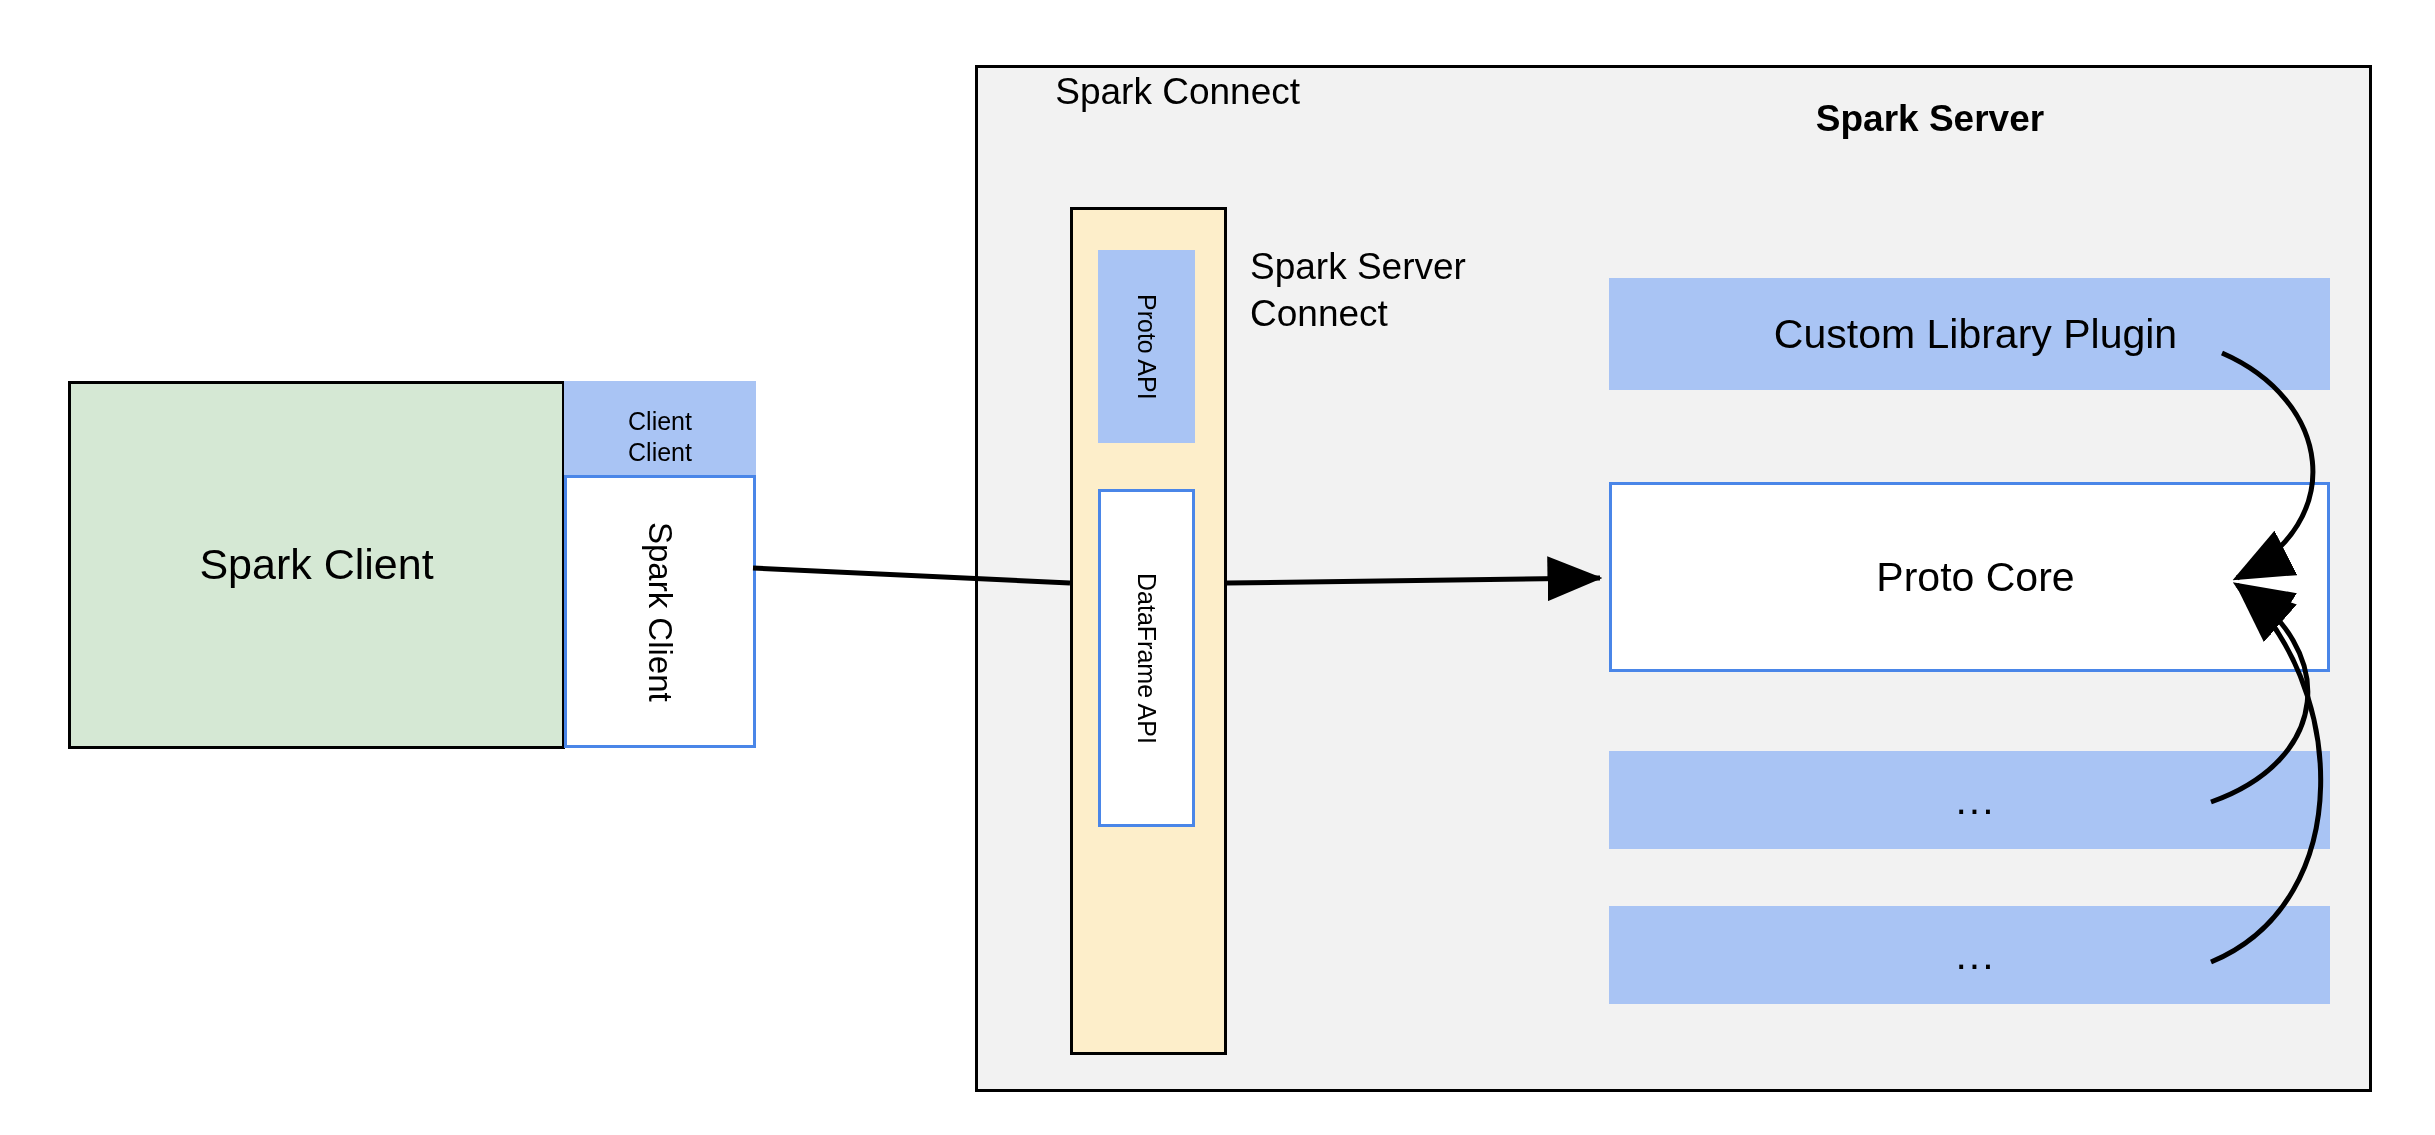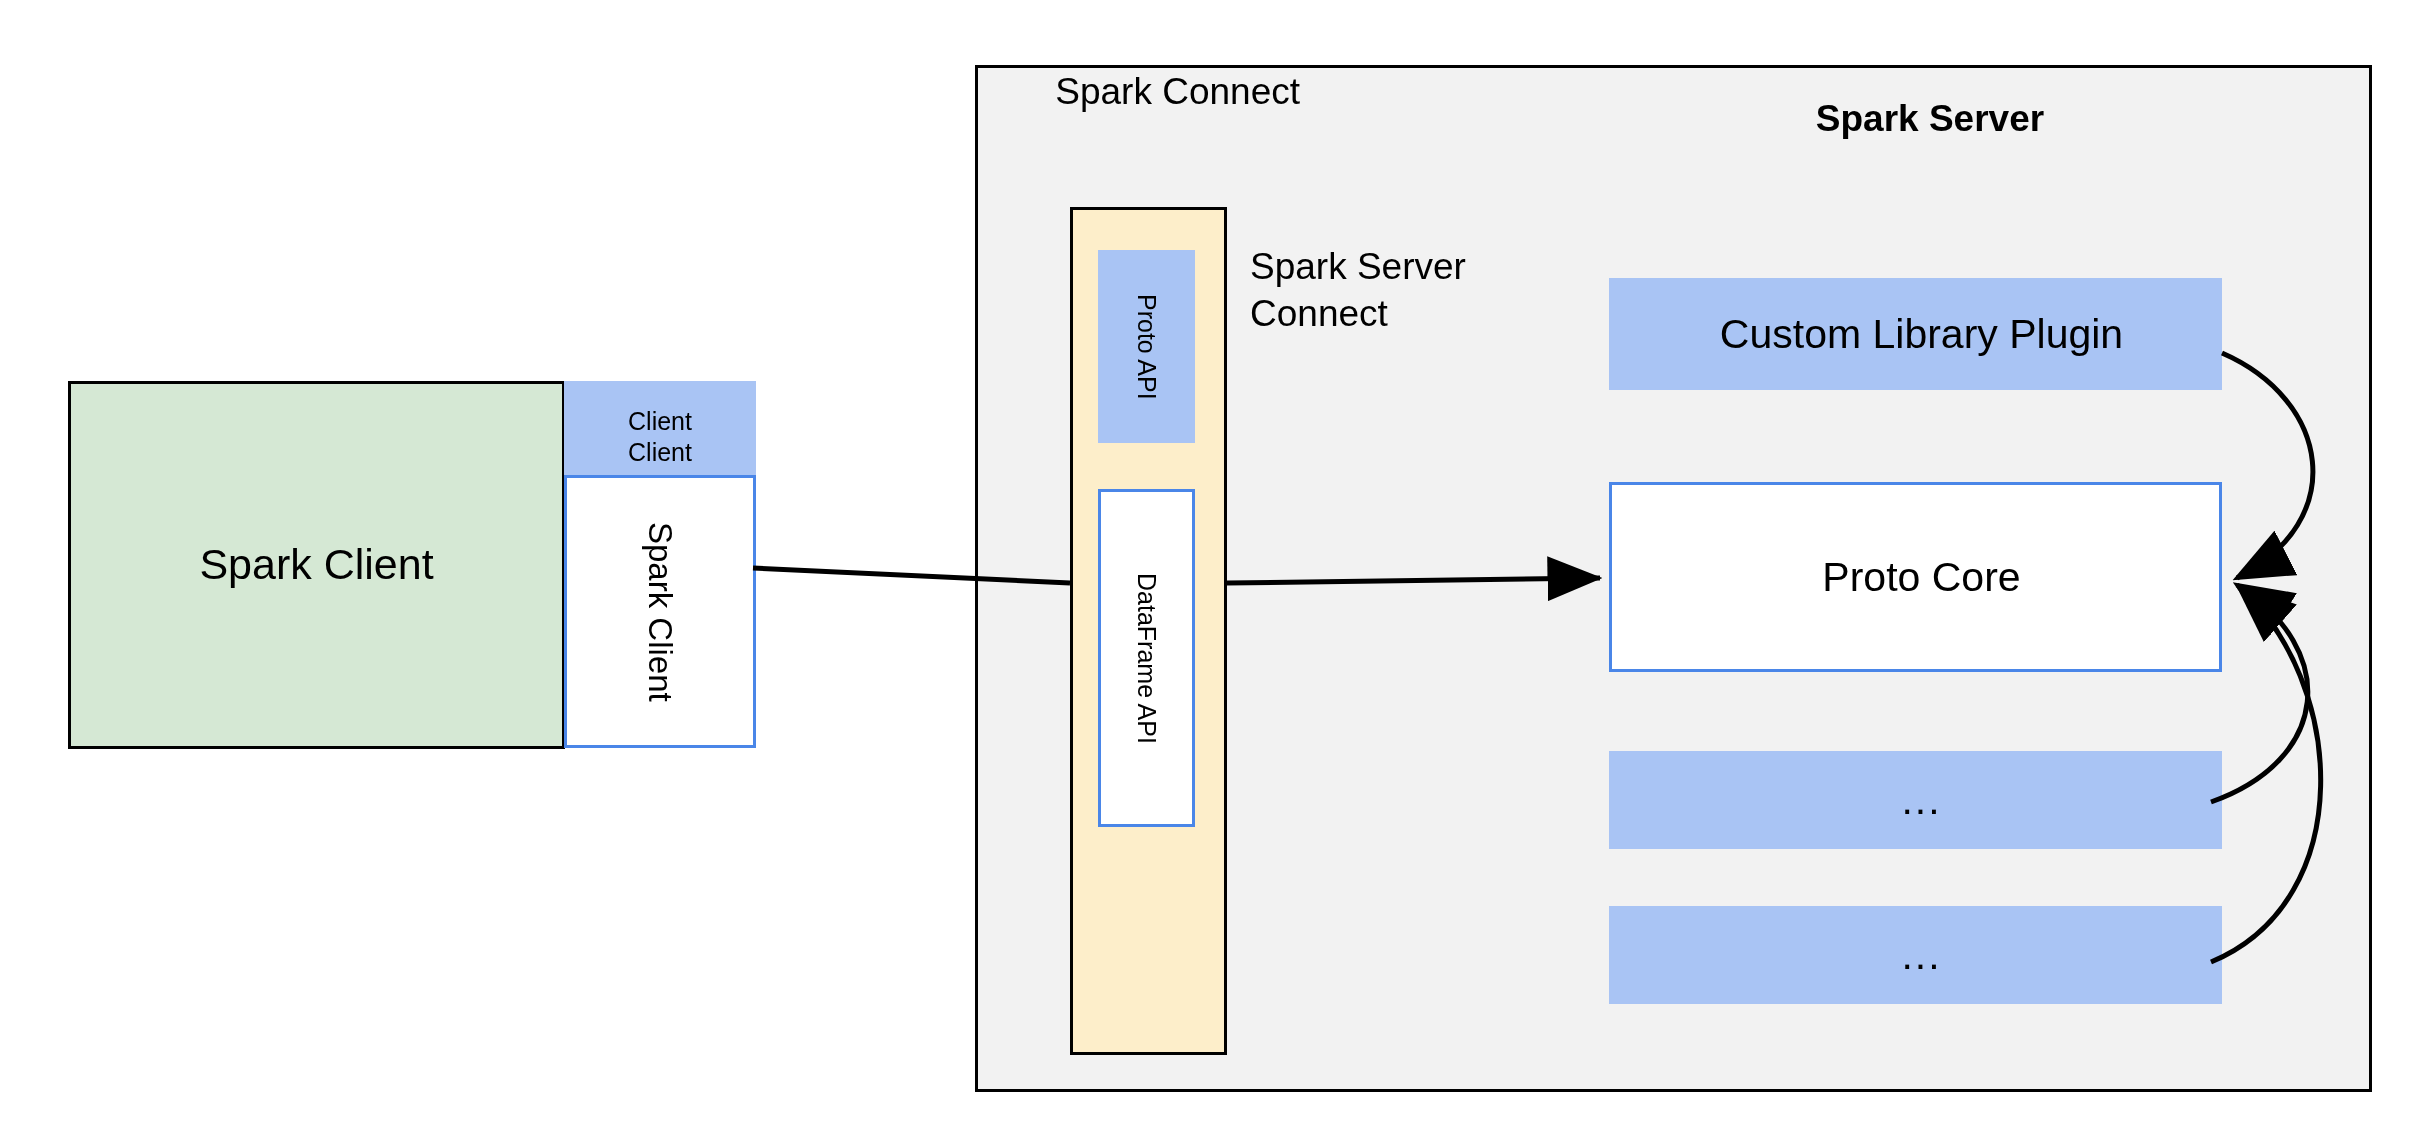--- a/index.html
+++ b/index.html
@@ -126,21 +126,21 @@
   #dataframe-api-box .vtext {
     writing-mode: vertical-rl;
     text-orientation: mixed;
     font-size: 25px;
     white-space: nowrap;
   }
 
   
   .right-box {
     left: 1609px;
-    width: 613px;
+    width: 721px;
     z-index: 3;
     font-size: 41px;
     padding-left: 12px;
   }
   #custom-library-plugin-box {
     top: 278px; height: 112px;
     background: #a9c4f4;
   }
   #spark-core-box {
     top: 482px; height: 190px;

